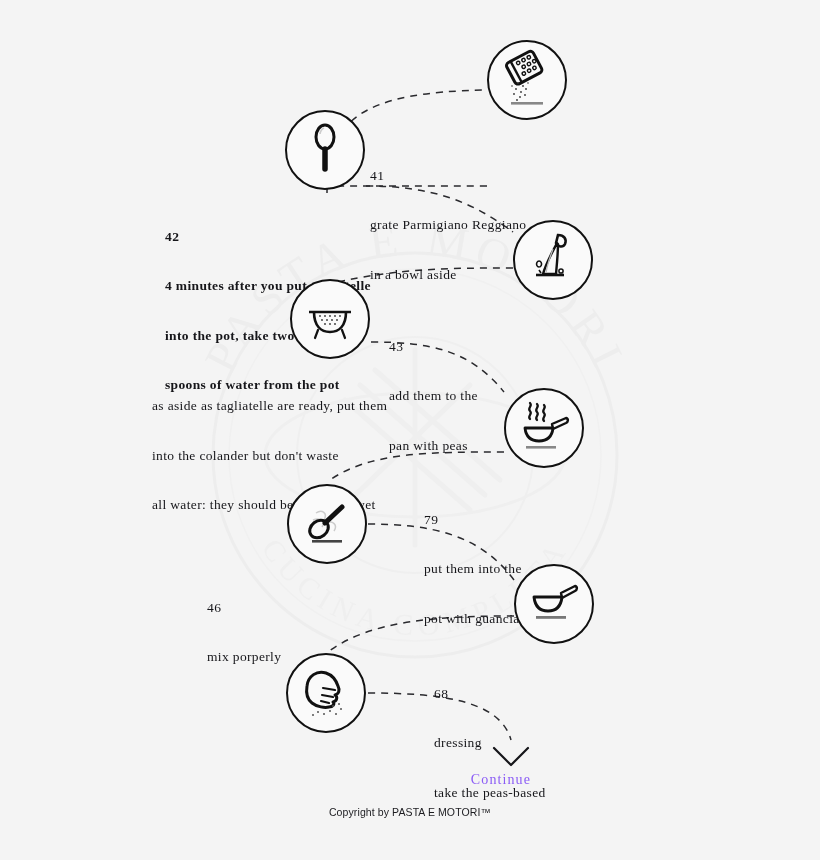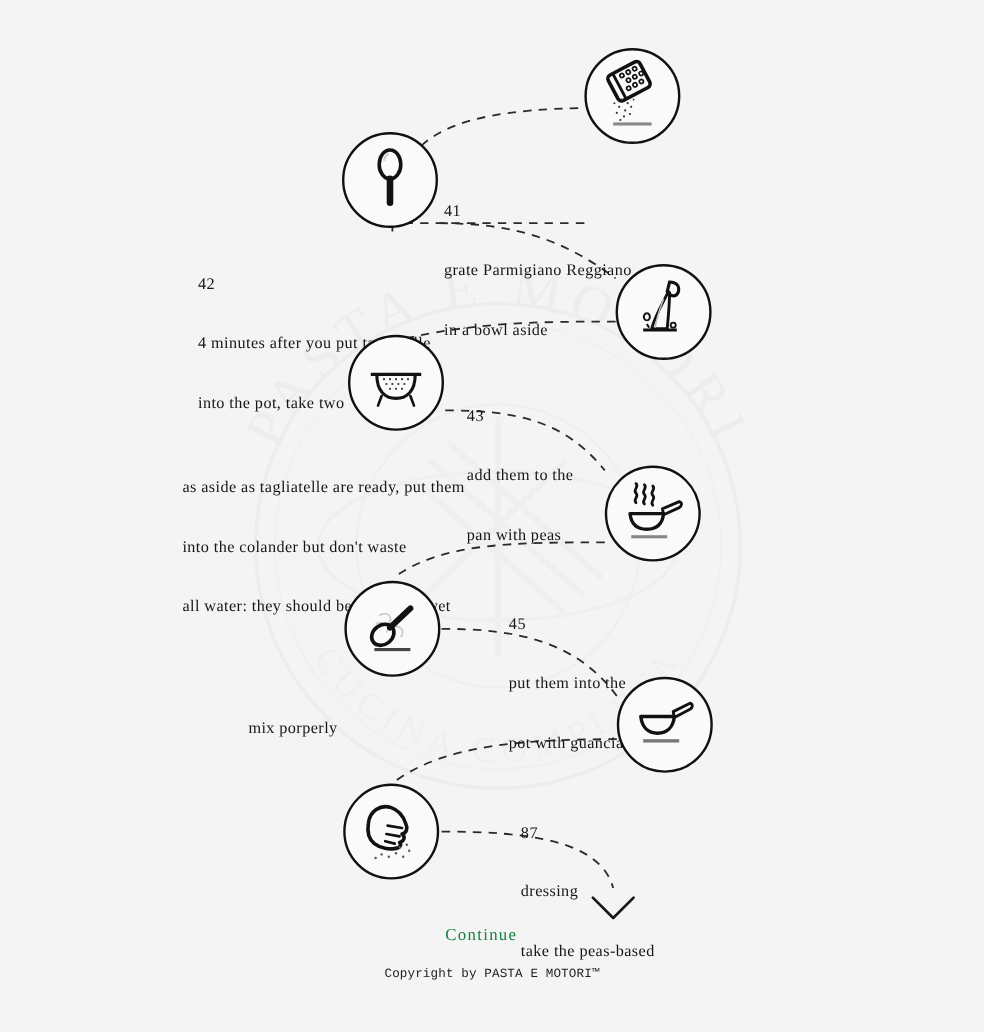--- a/index.html
+++ b/index.html
@@ -74,32 +74,32 @@
     display: block;
     font-size: 13.5px;
     line-height: 17px;
     letter-spacing: 0.4px;
   }
   .step-text {
     display: block;
   }
   .continue-block {
     position: absolute;
-    text-align: left;
-    color: #15803d;
+    text-align: right;
+    color: #8b5cf6;
     font-size: 14px;
     letter-spacing: 1.1px;
   }
   .footer-copyright {
     position: absolute;
     left: 0;
     top: 806px;
     width: 820px;
     text-align: center;
-    font-family: Liberation Mono, monospace;
+    font-family: Liberation Sans, sans-serif;
     font-size: 10.5px;
     color: #1c1c20;
     letter-spacing: 0.1px;
     z-index: 3;
   }
 </style>
 </head>
 <body>
 
 <div id="flow-root">
@@ -197,24 +197,25 @@
     </div>
 
     <div class="step-node">
       <div class="step-circle" style="left:285px; top:110px;">
         <svg width="60" height="60" viewBox="0 0 60 60">
           <ellipse cx="30" cy="17" rx="9" ry="12" fill="none" stroke="#111" stroke-width="3"></ellipse>
           <path d="M 30,29 L 30,49" stroke="#111" stroke-width="5.5" stroke-linecap="round" fill="none"></path>
           <path d="M 25,14 A 6,8 0 0 1 29,8" fill="none" stroke="#ccc" stroke-width="1.6"></path>
         </svg>
       </div>
-      <div class="step-caption" style="left:165px; top:195px; width:320px;">
+      <div class="step-caption" style="left:165px; top:195px; width:320px;font-weight:bold;">
         <span class="step-number">42</span>
         <span class="step-text">4 minutes after you put tagliatelle</span>
         <span class="step-text">into the pot, take two</span>
+        <span class="step-text">spoons of water from the pot</span>
       </div>
     </div>
 
     <div class="step-node">
       <div class="step-circle" style="left:513px; top:220px;">
         <svg width="62" height="62" viewBox="0 0 62 62">
           <path d="M 36,6 C 42,6 45,10 43,15 C 41,19 36,18 34,14 Z" fill="none" stroke="#111" stroke-width="2.6"></path>
           <path d="M 35,14 C 30,24 24,34 21,45 L 34,45 C 35,34 36,24 36,15 Z" fill="none" stroke="#111" stroke-width="2.4" stroke-linejoin="round"></path>
           <path d="M 31,20 C 28,28 25,36 24,44" fill="none" stroke="#bbb" stroke-width="1.3"></path>
           <line x1="14" y1="46" x2="42" y2="46" stroke="#111" stroke-width="2.6"></line>
@@ -267,54 +268,55 @@
             <path d="M 17,22 C 14,19 20,17 17,14 C 14,11 20,9 17,6"></path>
             <path d="M 24,23 C 21,20 27,18 24,15 C 21,12 27,10 24,7"></path>
             <path d="M 31,24 C 28,21 34,19 31,16 C 28,13 34,11 31,8"></path>
           </g>
           <path d="M 12,31 L 40,31 C 39,40 34,44 26,44 C 18,44 13,40 12,31 Z" fill="none" stroke="#111" stroke-width="2.8" stroke-linejoin="round"></path>
           <path d="M 40,32 L 53,26 C 55,25 56,22 53,21 L 39,27 Z" fill="none" stroke="#111" stroke-width="2.4" stroke-linejoin="round"></path>
           <rect x="13" y="49" width="30" height="2.6" fill="#888"></rect>
         </svg>
       </div>
       <div class="step-caption" style="left:424px; top:478px; width:240px;">
-        <span class="step-number">45</span>
+        <span class="step-number">79</span>
         <span class="step-text">put them into the</span>
         <span class="step-text">pot with guanciale</span>
       </div>
     </div>
 
     <div class="step-node">
       <div class="step-circle" style="left:287px; top:484px;">
         <svg width="62" height="62" viewBox="0 0 62 62">
           <g fill="none" stroke="#ccc" stroke-width="1.5">
             <path d="M 20,20 C 26,16 32,20 28,27"></path>
             <path d="M 17,27 C 24,24 30,28 26,34"></path>
             <path d="M 30,30 C 37,27 42,32 38,38"></path>
           </g>
           <ellipse cx="23" cy="36" rx="10" ry="8" transform="rotate(-38 23 36)" fill="none" stroke="#111" stroke-width="3"></ellipse>
           <path d="M 29,30 L 46,14" stroke="#111" stroke-width="5" stroke-linecap="round" fill="none"></path>
           <rect x="16" y="47" width="30" height="2.6" fill="#444"></rect>
         </svg>
       </div>
       <div class="step-caption" style="left:207px; top:566px; width:240px;">
+        <span class="step-number">46</span>
         <span class="step-text">mix porperly</span>
       </div>
     </div>
 
     <div class="step-node">
       <div class="step-circle" style="left:514px; top:564px;">
         <svg width="62" height="62" viewBox="0 0 62 62">
           <path d="M 11,24 L 39,24 C 38,33 33,38 25,38 C 17,38 12,33 11,24 Z" fill="none" stroke="#111" stroke-width="2.9" stroke-linejoin="round"></path>
           <path d="M 39,25 L 52,18 C 54,17 55,14 52,13 L 38,20 Z" fill="none" stroke="#111" stroke-width="2.4" stroke-linejoin="round"></path>
           <rect x="13" y="43" width="30" height="2.8" fill="#777"></rect>
         </svg>
       </div>
       <div class="step-caption" style="left:434px; top:652px; width:240px;">
-        <span class="step-number">87</span>
+        <span class="step-number">68</span>
         <span class="step-text">dressing</span>
         <span class="step-text">take the peas-based</span>
       </div>
     </div>
 
     <div class="step-node">
       <div class="step-circle" style="left:286px; top:653px;">
         <svg width="62" height="62" viewBox="0 0 62 62">
           <path d="M 12,24 C 13,14 22,8 31,11 C 37,13 41,18 43,24
                    C 45,28 44,32 40,33 C 43,35 42,39 38,40

